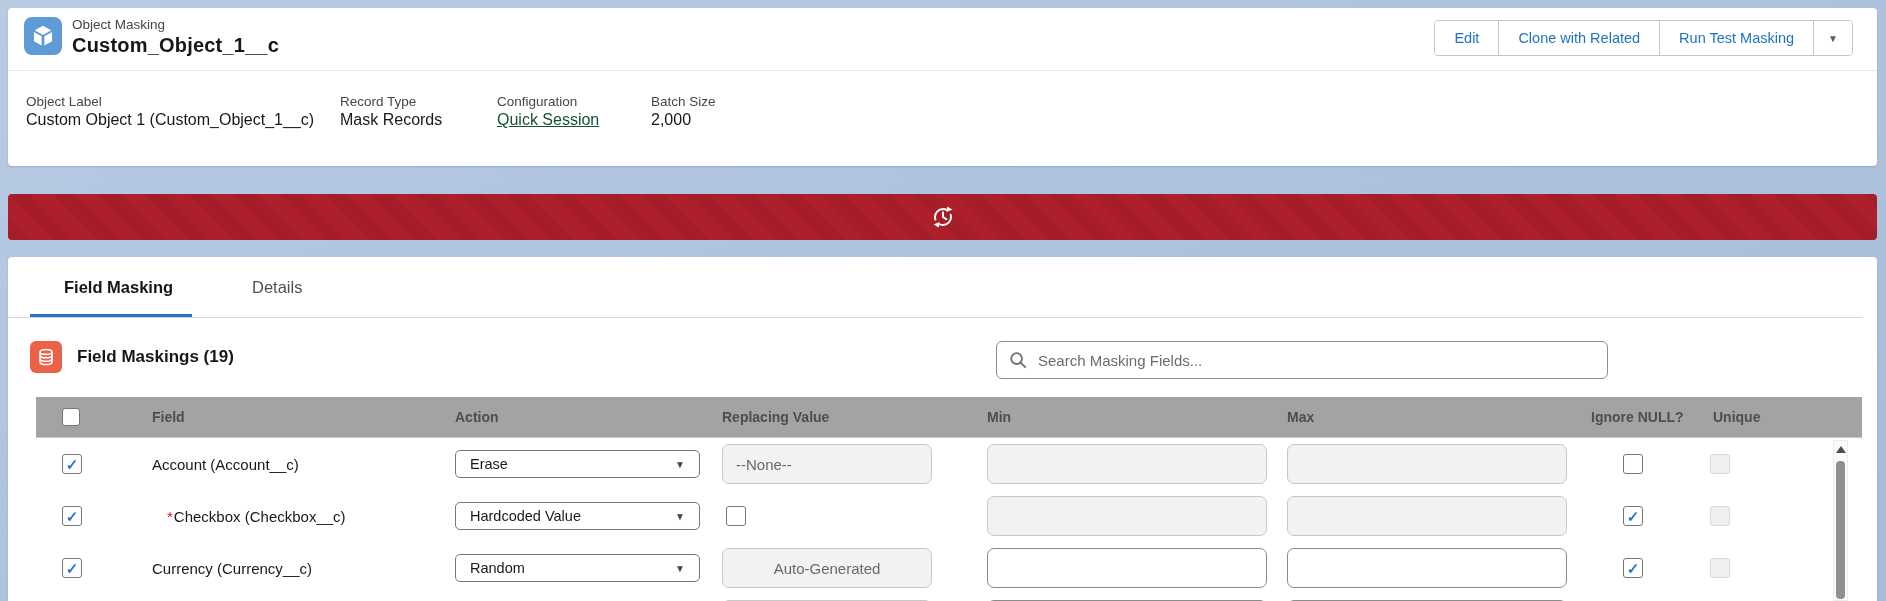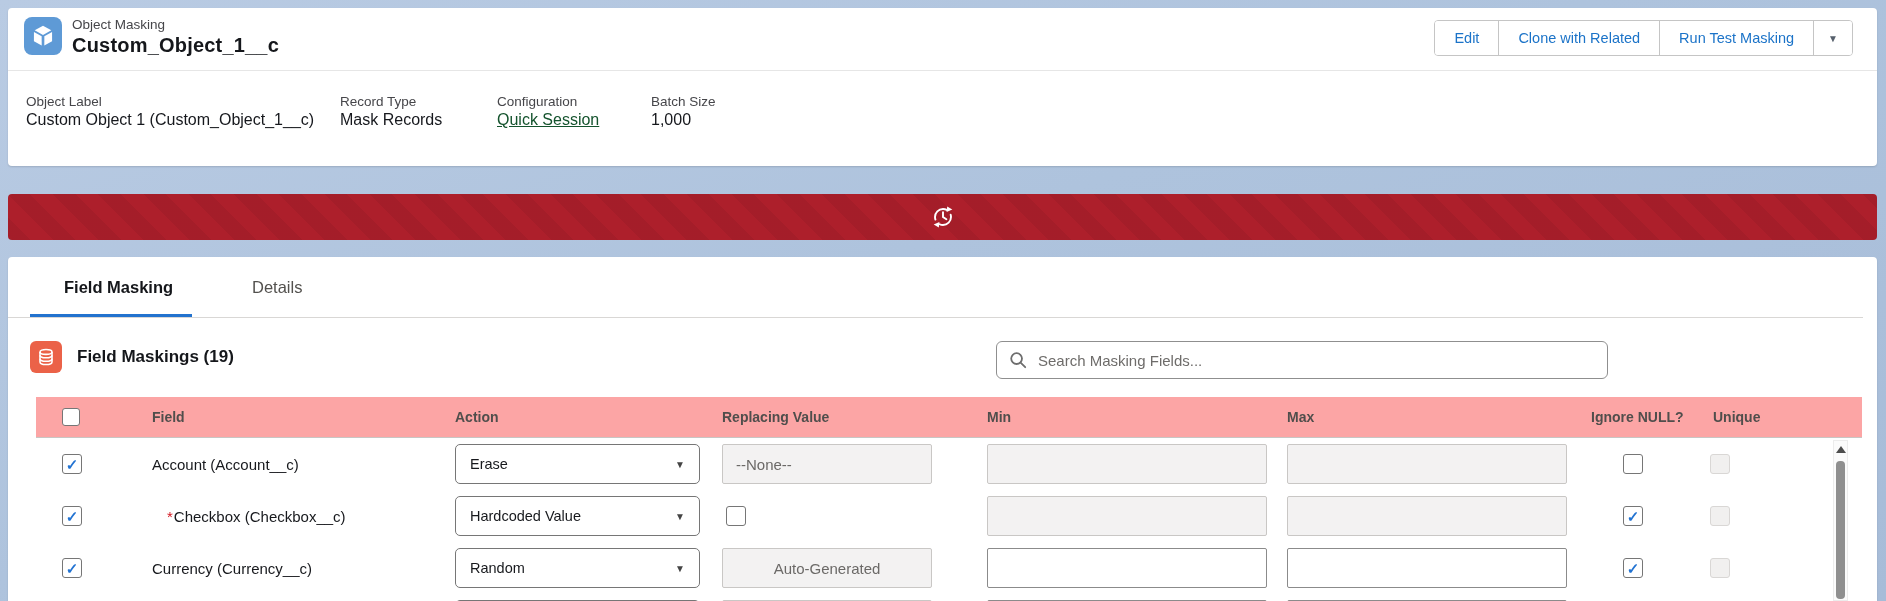--- a/index.html
+++ b/index.html
@@ -56,37 +56,37 @@
   #search input::placeholder{color:#6e6c6a;opacity:1;}
 
   #save-group{position:absolute;left:1609px;top:84px;height:38px;display:flex;border:1px solid #c2c2c2;
               border-radius:4px;box-sizing:border-box;overflow:hidden;background:#fff;}
   #btn-save{width:75px;background:#1d6fc5;color:#fff;font-size:15px;display:flex;align-items:center;justify-content:center;cursor:pointer;}
   #btn-cancel{width:88px;color:#1b73c8;font-size:15px;display:flex;align-items:center;justify-content:center;cursor:pointer;}
   .icon-btn{width:40px;display:flex;align-items:center;justify-content:center;border-left:1px solid #c2c2c2;cursor:pointer;}
 
   
   #twrap{position:absolute;left:28px;top:140px;width:1826px;}
-  #thead{position:relative;height:40px;background:#fca5a5;border-bottom:1px solid #c8c6c4;}
+  #thead{position:relative;height:40px;background:#a3a3a3;border-bottom:1px solid #c8c6c4;}
   .th{position:absolute;top:0;height:40px;display:flex;align-items:center;font-size:14px;font-weight:bold;color:#504e4c;}
   .th0{left:116px;} .th1{left:419px;} .th2{left:686px;} .th3{left:951px;} .th4{left:1251px;} .th5{left:1555px;} .th6{left:1677px;}
   #thead .cb{top:11px;transform:none;width:18px;height:18px;}
 
   .trow{position:relative;height:52px;}
   .cb{position:absolute;top:50%;transform:translateY(-50%);width:20px;height:20px;background:#fff;
       border:1px solid #767676;border-radius:3px;box-sizing:border-box;display:flex;align-items:center;justify-content:center;}
   .cb.dis{background:#f1f0ef;border-color:#d9d7d5;}
   .tick{color:#2273d2;font-size:15px;font-weight:bold;line-height:1;}
   .fcell{position:absolute;top:50%;transform:translateY(-50%);font-size:15px;color:#17191d;white-space:nowrap;}
   .req{color:#d3151f;margin-right:1px;}
-  .select{position:absolute;top:50%;transform:translateY(-50%);width:245px;height:40px;border:1px solid #767676;
+  .select{position:absolute;top:50%;transform:translateY(-50%);width:245px;height:28px;border:1px solid #767676;
           border-radius:5px;background:#fff;display:flex;align-items:center;padding:0 14px;box-sizing:border-box;cursor:pointer;}
   .sel-t{flex:1;font-size:14.5px;color:#17191d;}
   .caret{font-size:10px;color:#444;}
-  .ibox{position:absolute;top:50%;transform:translateY(-50%);height:40px;border-radius:2px;box-sizing:border-box;
+  .ibox{position:absolute;top:50%;transform:translateY(-50%);height:40px;border-radius:7px;box-sizing:border-box;
         display:flex;align-items:center;padding:0 13px;font-size:15px;white-space:nowrap;}
   .ibox.en{background:#fff;border:1px solid #8b8b8b;}
   .ibox.dis{background:#f3f2f2;border:1px solid #c9c7c5;color:#6b6967;}
 
   
   #vscroll{position:absolute;left:1825px;top:183px;width:15px;height:161px;background:#fbfbfb;
            border:1px solid #ececec;box-sizing:border-box;}
   #vs-arrow{width:0;height:0;border-left:5px solid transparent;border-right:5px solid transparent;
             border-bottom:7px solid #4d4d4d;margin:5px auto 0;}
   #vs-thumb{position:absolute;left:2px;top:20px;width:9px;height:138px;background:#8f8f8f;border-radius:4px;}
@@ -125,21 +125,21 @@
   <div class="dcol" id="dcol-1">
     <div class="dlabel">Record Type</div>
     <div class="dvalue">Mask Records</div>
   </div>
   <div class="dcol" id="dcol-2">
     <div class="dlabel">Configuration</div>
     <div class="dvalue dlink">Quick Session</div>
   </div>
   <div class="dcol" id="dcol-3">
     <div class="dlabel">Batch Size</div>
-    <div class="dvalue">1,000</div>
+    <div class="dvalue">2,000</div>
   </div>
 </div>
 
 <div id="banner">
   <div class="stripes"></div>
   <svg id="banner-icon" viewBox="0 0 26 26">
     <g fill="none" stroke="#ffffff" stroke-width="1.9" stroke-linecap="round">
       <circle cx="13" cy="13" r="8" stroke-dasharray="19 6.3" stroke-dashoffset="3"></circle>
       <path d="M13 8.3 V13 L16.4 15.2"></path>
     </g>

